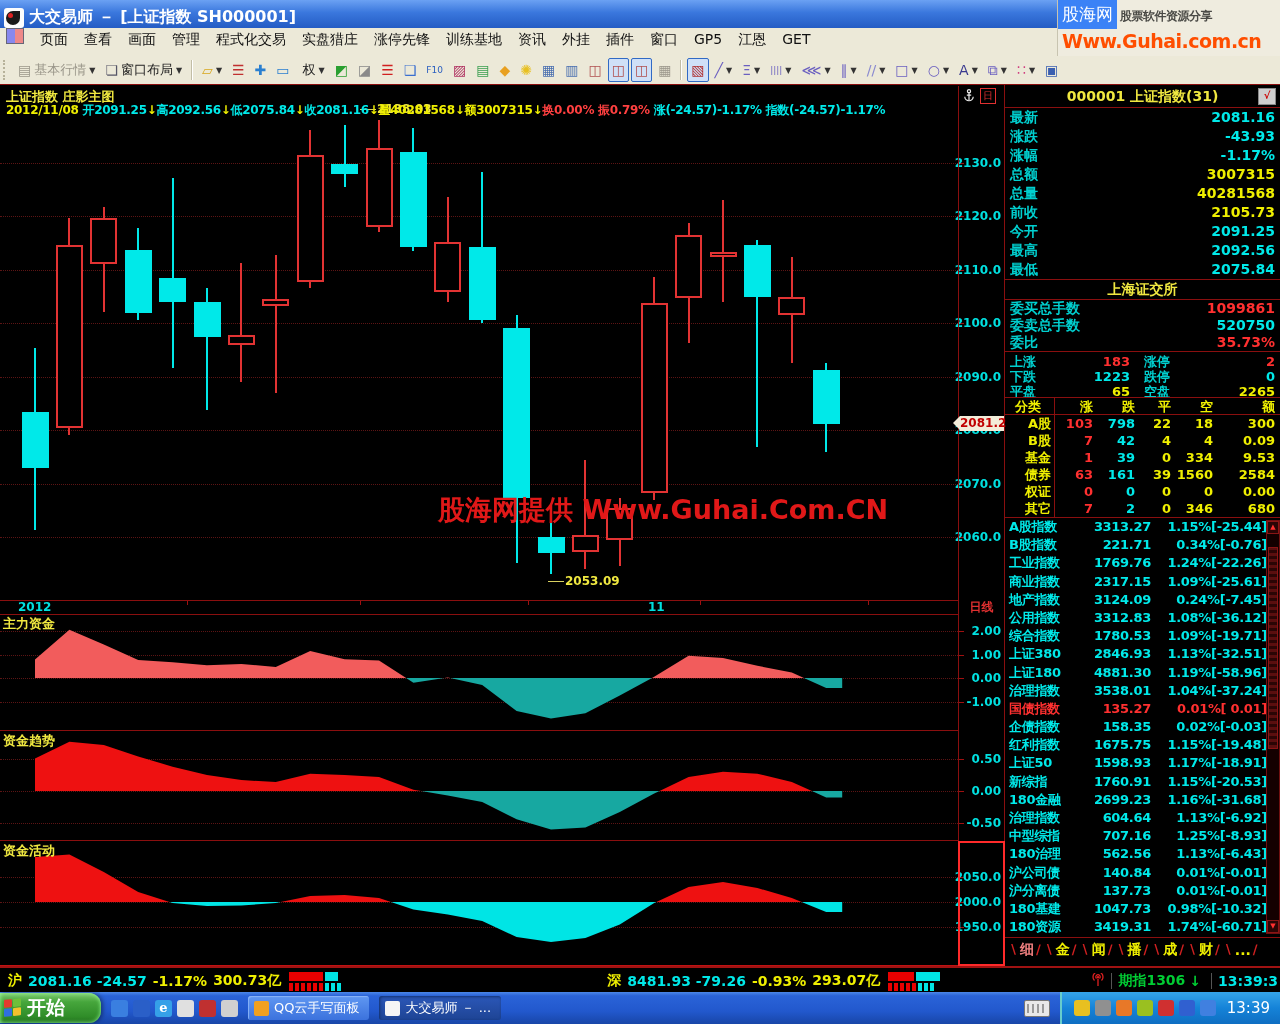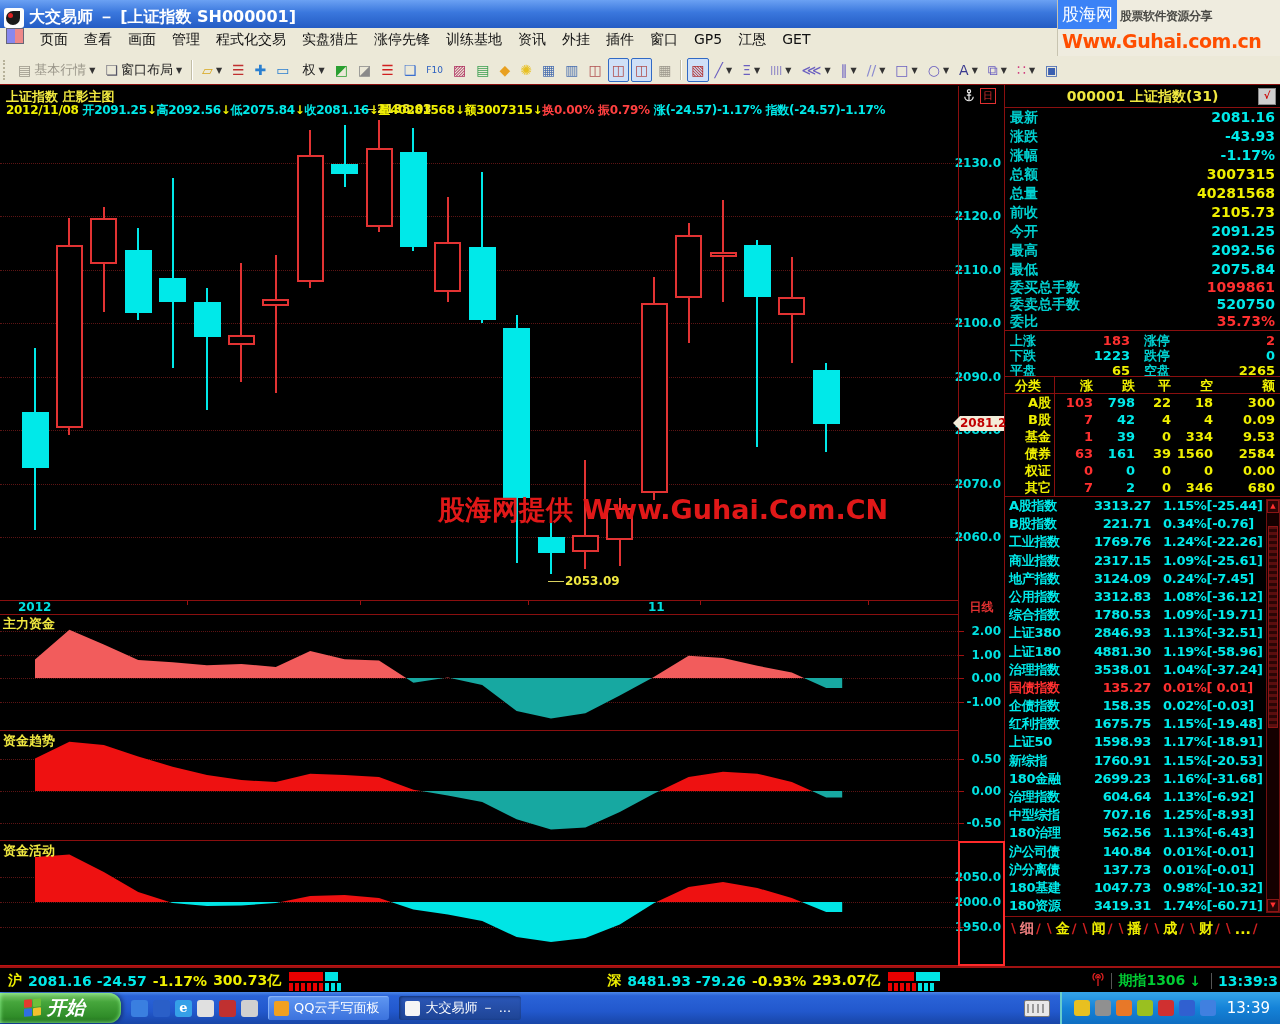--- a/index.html
+++ b/index.html
@@ -85,41 +85,41 @@
   .crow{display:flex;height:17px;line-height:17px;}
   .crow span{text-align:right;}
   .c0{width:46px;color:#efef00;border-right:1px solid #8a0f0f;padding-right:3px;}
   .c1{width:38px;}.c2{width:42px;}.c3{width:36px;}.c4{width:42px;}.c5{flex:1;padding-right:5px;}
   .crow.hdr{border-bottom:1px solid #8a0f0f;color:#efef00;height:16px;}
   .crow.hdr span{color:#efef00;}
   #indices{border-top:1px solid #8a0f0f;height:419px;position:relative;}
   .irow{display:flex;height:18.2px;line-height:18.2px;font-size:13px;padding:0 13px 0 4px;letter-spacing:-0.3px;}
   .irow .in{width:76px;white-space:nowrap;}
   .irow .ip{width:66px;text-align:right;}
-  .irow .ic{flex:1;white-space:nowrap;margin-left:12px;}
+  .irow .ic{flex:1;text-align:right;white-space:nowrap;}
   #qscroll{position:absolute;right:0px;top:2px;width:12px;height:412px;background:#140000;border:1px solid #701010;}
   .qs-arrow{position:absolute;left:0;width:10px;height:11px;background:#2a0505;border:1px solid #8a1515;color:#ff3030;font-size:7px;line-height:10px;text-align:center;}
   #qs-thumb{position:absolute;left:1px;top:26px;width:8px;height:200px;background:repeating-linear-gradient(0deg,#5a0f0f 0 3px,#2a0505 3px 6px);border:1px solid #8a1515;}
   #qtabs{height:23px;border-top:1px solid #8a0f0f;display:flex;align-items:center;font-size:14px;padding-left:2px;}
   .ts{color:#d02020;font-size:13px;margin:0 2px;}
   .qtab{cursor:default;}
   
   #statusbar{left:0;top:966px;width:1280px;height:26px;background:#000;border-top:2px solid #a01212;display:flex;align-items:center;font-size:14px;font-weight:bold;}
   .sb-bars{display:inline-block;width:62px;height:19px;margin:0 8px;position:relative;}
   .sb-bars .toprow{position:absolute;top:0;left:0;height:9px;display:flex;gap:2px;}
   .sb-bars .botrow{position:absolute;bottom:0;left:0;height:8px;display:flex;gap:2px;}
   .sb-bars i{display:block;height:100%;}
   #sb-right{margin-left:auto;display:flex;align-items:center;}
   .sb-sep{width:1px;height:16px;background:#555;margin:0 6px;}
   
   #taskbar{left:0;top:992px;width:1280px;height:32px;background:linear-gradient(180deg,#4b87e8 0%,#2a63d8 12%,#2258cd 60%,#1846a8 100%);display:flex;align-items:center;}
   #start-btn{height:30px;width:97px;margin:1px 0 1px 0;border-radius:0 12px 12px 0;
     background:linear-gradient(180deg,#7ecb6f 0%,#46a63c 30%,#2f8c28 80%,#1e6b1a 100%);
-    display:flex;align-items:center;color:#fff;font-size:19px;font-weight:bold;font-style:italic;
-    box-shadow:inset 0 0 4px #9f9, 2px 0 4px rgba(0,0,0,.4);padding-left:24px;}
+    display:flex;align-items:center;color:#fff;font-size:19px;font-weight:bold;
+    box-shadow:inset 0 0 4px #9f9, 2px 0 4px rgba(0,0,0,.4);padding-left:4px;}
   #winflag{width:18px;height:18px;display:grid;grid-template-columns:8px 8px;grid-template-rows:8px 8px;gap:1px;margin-right:5px;transform:skewY(-6deg);}
   #winflag i{border-radius:1px;}
   .ql-zone{display:flex;align-items:center;margin-left:10px;gap:5px;}
   .ql-ic{width:17px;height:17px;border-radius:3px;display:inline-block;}
   .task-btn{height:24px;margin-left:10px;padding:0 10px 0 6px;display:flex;align-items:center;gap:5px;
     background:linear-gradient(180deg,#5f97f2,#3b72dd);border-radius:3px;color:#fff;font-size:13px;
     box-shadow:inset 1px 1px 1px #8ab4f8;white-space:nowrap;}
   .task-btn.active{background:linear-gradient(180deg,#2b57b8,#1e4494);box-shadow:inset 1px 1px 3px #12306e;}
   .t-ic{width:15px;height:15px;border-radius:2px;display:inline-block;}
   #kbd-icon{width:24px;height:15px;background:#e8e8e8;border:1px solid #777;border-radius:2px;margin-left:auto;
@@ -522,20 +522,21 @@
         </div>
         <div class="qrow">
           <span class="ql">最高</span>
           <span class="c-cyan">2092.56</span>
         </div>
         <div class="qrow">
           <span class="ql">最低</span>
           <span class="c-cyan">2075.84</span>
         </div>
       </div>
+    <div id="qexchange">上海证交所</div>
     <div id="qtotals">
         <div class="qrow" style="height: 17px; line-height: 17px;">
           <span class="ql">委买总手数</span>
           <span class="c-red">1099861</span>
         </div>
         <div class="qrow" style="height: 17px; line-height: 17px;">
           <span class="ql">委卖总手数</span>
           <span class="c-cyan">520750</span>
         </div>
         <div class="qrow" style="height: 17px; line-height: 17px;">

